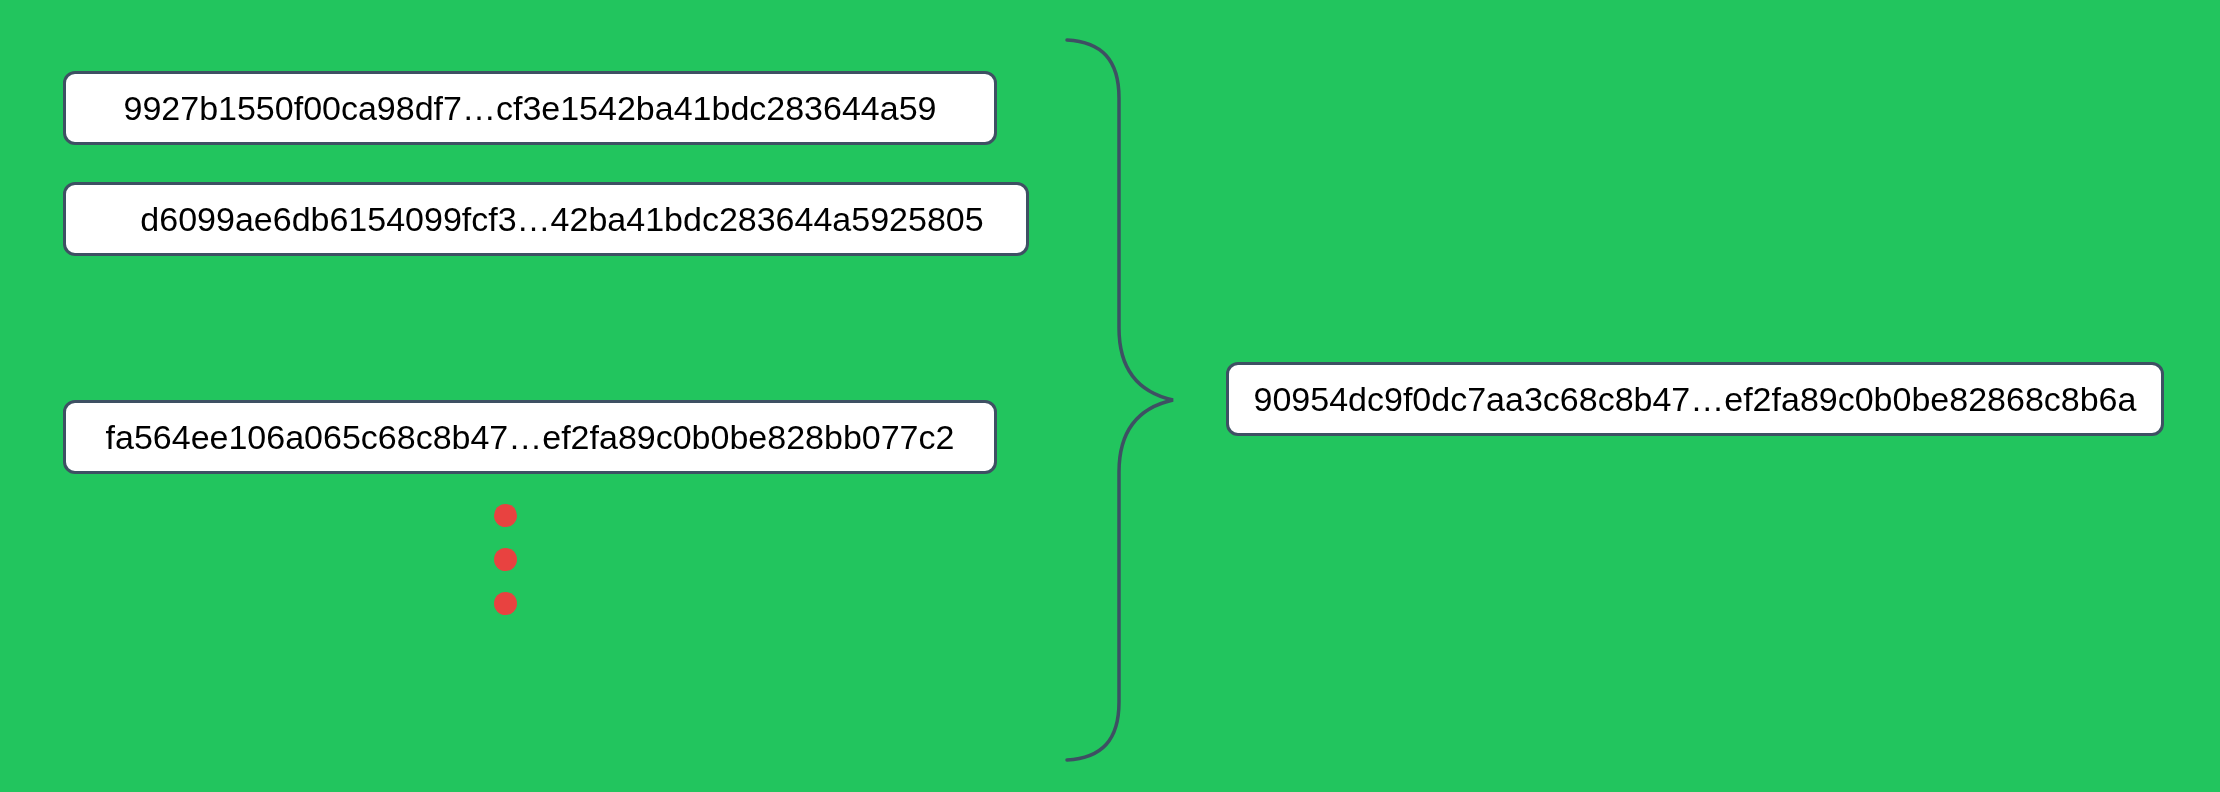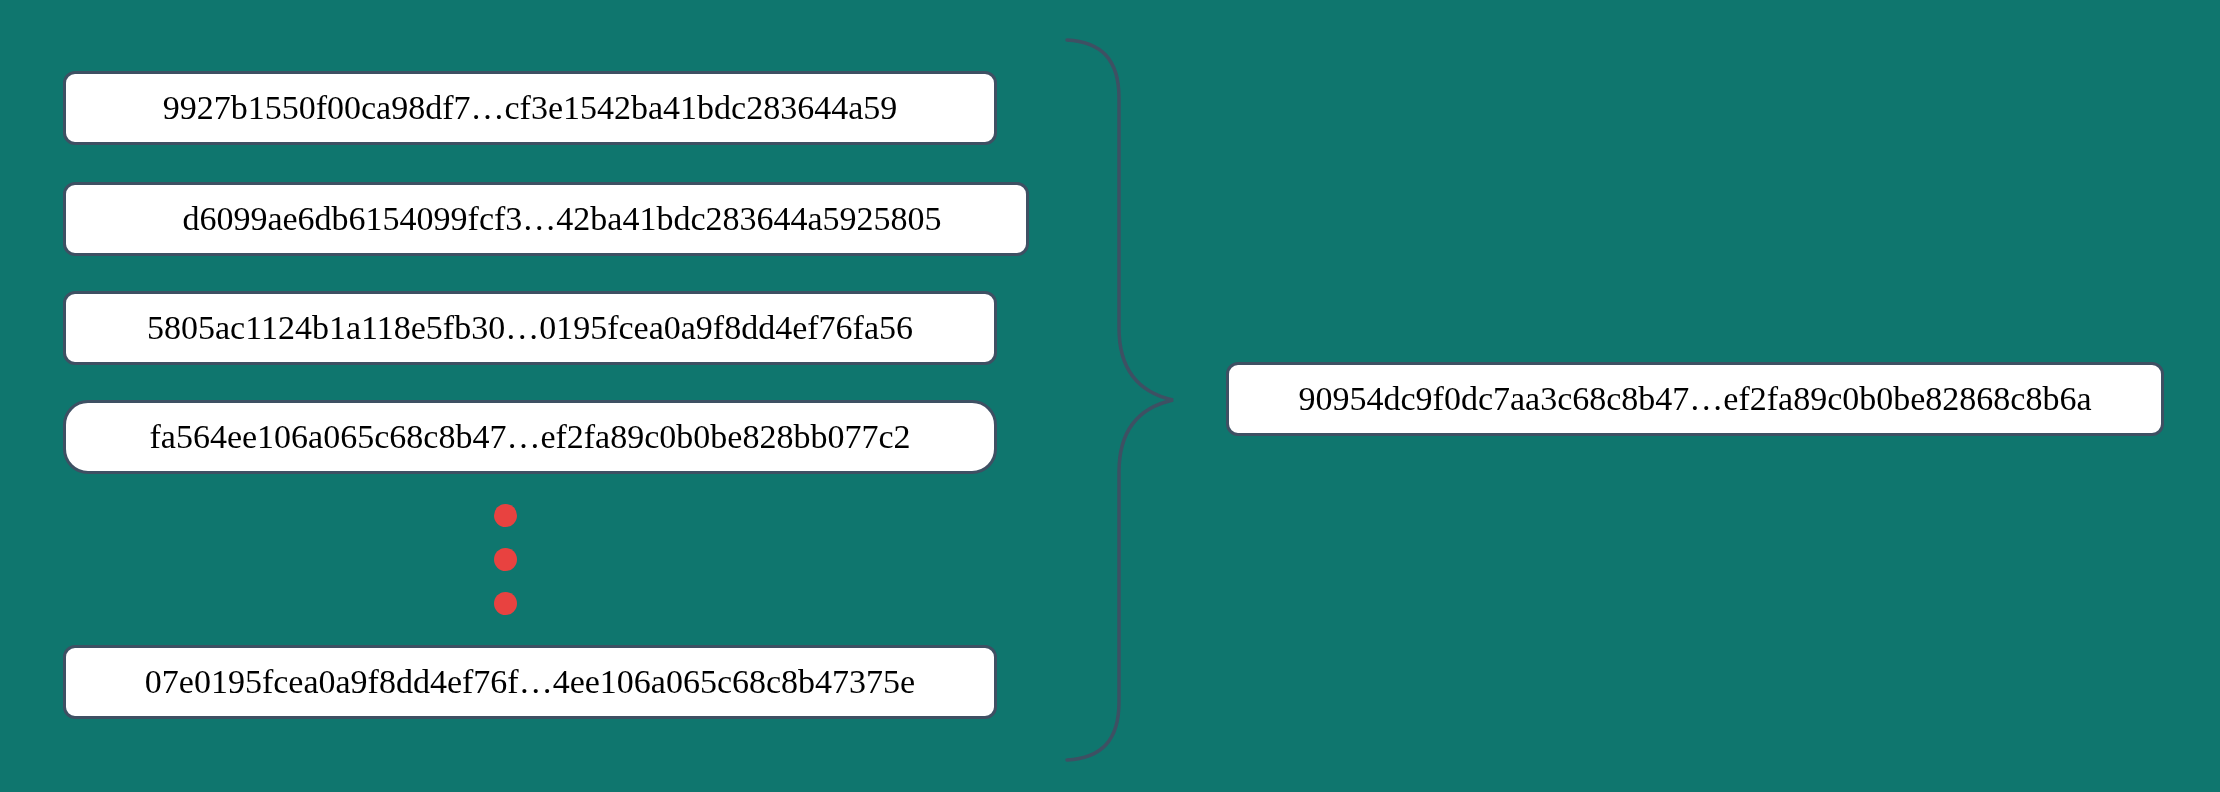--- a/index.html
+++ b/index.html
@@ -4,43 +4,43 @@
 <style>
   html, body {
     margin: 0;
     padding: 0;
     background: #ffffff;
   }
   #canvas {
     position: relative;
     width: 2220px;
     height: 792px;
-    background: #0f766e;
-    font-family: Liberation Serif, serif;
+    background: #22c55e;
+    font-family: Liberation Sans, sans-serif;
     overflow: hidden;
   }
   .hash-box {
     position: absolute;
     left: 63px;
     width: 928px;
     height: 68px;
     background: #ffffff;
     border: 3px solid #3e5063;
     border-radius: 12px;
     display: flex;
     align-items: center;
     justify-content: center;
     font-size: 34px;
     color: #000000;
     white-space: nowrap;
   }
   .hash-box.b1 { top: 71px; }
   .hash-box.b2 { top: 182px; padding-left: 32px; }
   .hash-box.b3 { top: 291px; }
-  .hash-box.b4 { top: 400px; border-radius: 25px; }
+  .hash-box.b4 { top: 400px; }
   .hash-box.b5 { top: 645px; }
   .hash-box.result {
     left: 1226px;
     top: 362px;
     width: 932px;
     text-align: right;
   }
   .dot {
     position: absolute;
     left: 494px;
@@ -66,35 +66,29 @@
 <div id="canvas">
 
   <div class="hash-box b1">
     <span>9927b1550f00ca98df7…cf3e1542ba41bdc283644a59</span>
   </div>
 
   <div class="hash-box b2">
     <span>d6099ae6db6154099fcf3…42ba41bdc283644a5925805</span>
   </div>
 
-  <div class="hash-box b3">
-    <span>5805ac1124b1a118e5fb30…0195fcea0a9f8dd4ef76fa56</span>
-  </div>
 
   <div class="hash-box b4">
     <span>fa564ee106a065c68c8b47…ef2fa89c0b0be828bb077c2</span>
   </div>
 
   <div class="dot d1"></div>
   <div class="dot d2"></div>
   <div class="dot d3"></div>
 
-  <div class="hash-box b5">
-    <span>07e0195fcea0a9f8dd4ef76f…4ee106a065c68c8b47375e</span>
-  </div>
 
   <svg class="brace" viewBox="0 0 150 745" xmlns="http://www.w3.org/2000/svg">
     <path d="M 27 12
              C 62 14, 79 32, 79 70
              L 79 300
              C 79 340, 97 364, 133 372
              C 97 380, 79 404, 79 444
              L 79 674
              C 79 712, 62 730, 27 732" fill="none" stroke="#3e5063" stroke-width="3.5" stroke-linecap="round"></path>
   </svg>

